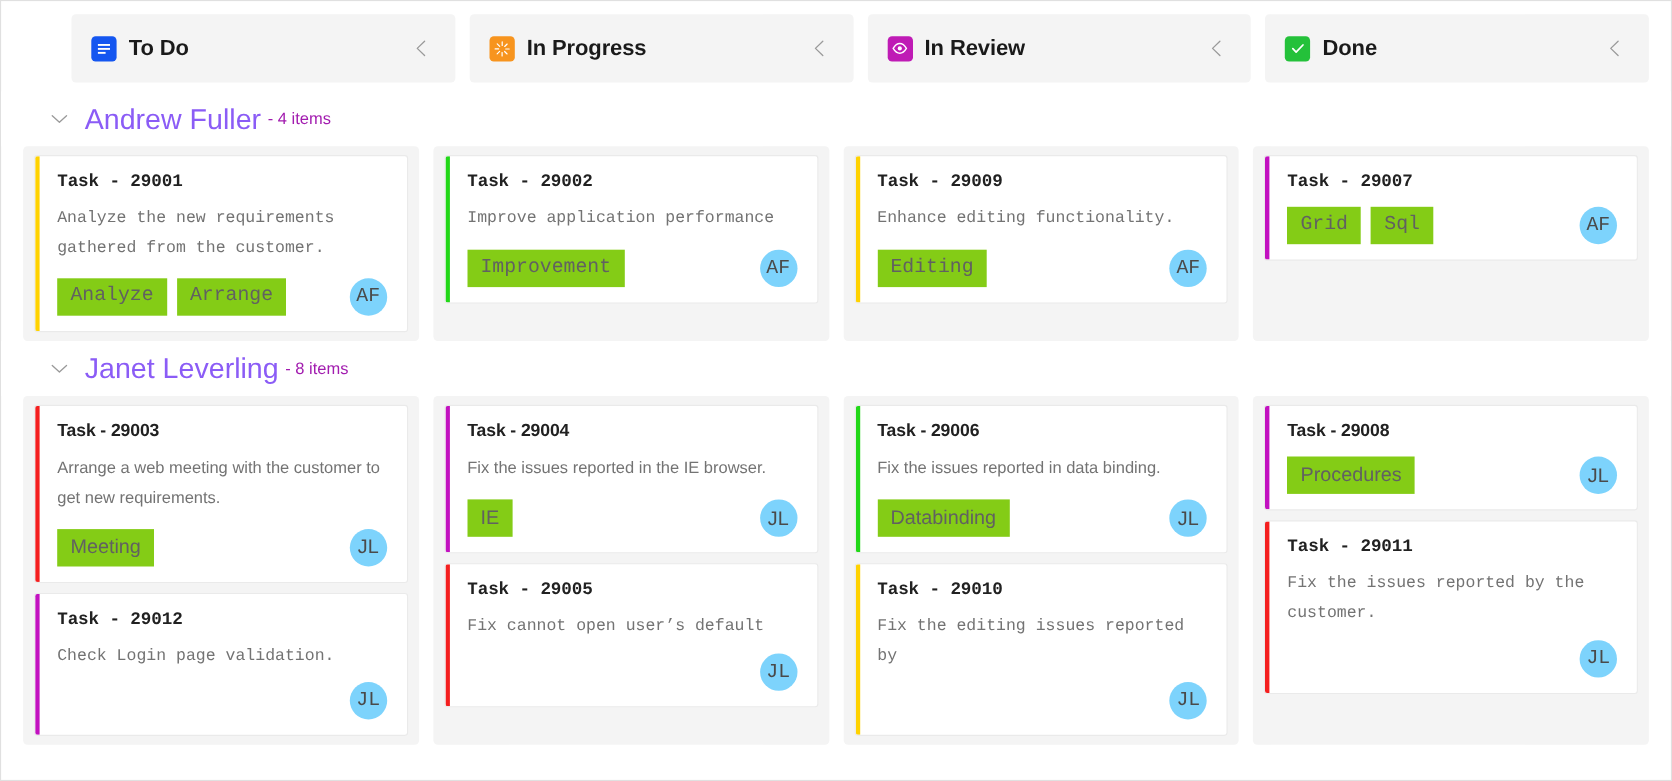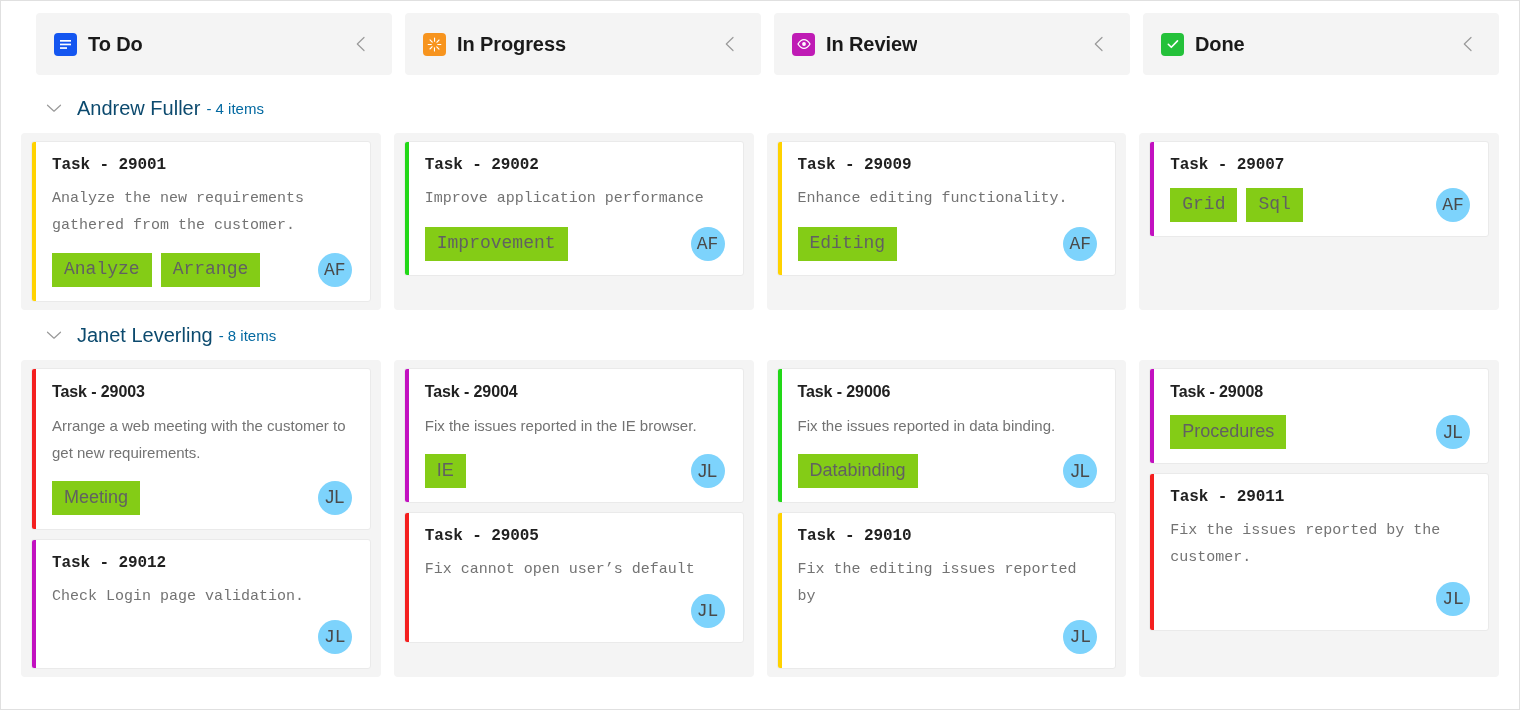--- a/index.html
+++ b/index.html
@@ -16,22 +16,23 @@
     height: 710px;
     background: #ffffff;
     border: 1px solid #e0e0e0;
     overflow: hidden;
   }
 
   
   .header-row {
     display: flex;
     gap: 13px;
-    padding: 12px 20px 0 35px;
+    padding: 12px 20px 0 20px;
     height: 82px;
+    margin-left: 44px;
   }
   .col-header {
     flex: 1 1 0;
     background: #f4f4f4;
     border-radius: 4px;
     display: flex;
     align-items: center;
     padding: 0 18px;
     height: 62px;
     min-width: 0;
@@ -71,27 +72,27 @@
     cursor: pointer;
   }
   .swimlane-chevron {
     width: 22px; height: 22px;
     margin-right: 12px;
     display: flex; align-items: center; justify-content: center;
     flex: 0 0 auto;
     cursor: pointer;
   }
   .swimlane-name {
-    font-size: 20px;
-    color: #0c4a6e;
+    font-size: 26px;
+    color: #8b5cf6;
     white-space: nowrap;
   }
   .swimlane-count {
     font-size: 15px;
-    color: #0369a1;
+    color: #a21caf;
     margin-left: 6px;
     white-space: nowrap;
   }
 
   .swimlane-body {
     display: flex;
     gap: 13px;
     padding: 0 20px;
   }
   .lane-cell {

